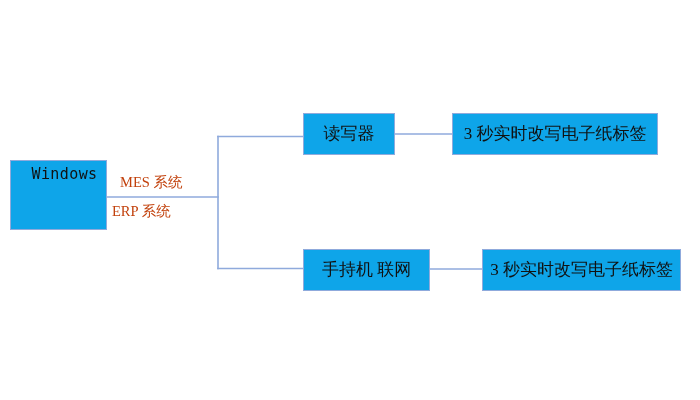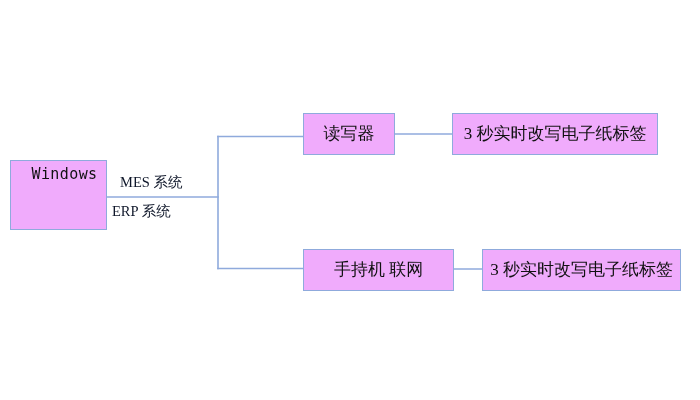--- a/index.html
+++ b/index.html
@@ -21,21 +21,21 @@
     position: absolute;
     left: 0;
     top: 0;
     width: 700px;
     height: 400px;
   }
   .node {
     position: absolute;
     box-sizing: border-box;
     border: 1.4px solid #8FAADC;
-    background: #f0abfc;
+    background: #0ea5e9;
     display: flex;
     align-items: center;
     justify-content: center;
     color: #111111;
     line-height: 1.35;
     white-space: pre;
   }
   .node-mono {
     font-family: "DejaVu Sans Mono", "Liberation Mono", monospace;
     font-size: 15px;
@@ -49,29 +49,29 @@
     margin: 3px 0;
   }
   .node-cjk {
     font-family: "Liberation Serif", "DejaVu Serif", serif;
     font-size: 17px;
   }
   .edge-label {
     position: absolute;
     font-family: "Liberation Serif", "DejaVu Serif", serif;
     font-size: 14.5px;
-    color: #0f172a;
+    color: #c2410c;
     white-space: pre;
   }
 
   
   #node-host      { left: 10px;  top: 160px; width: 97px;  height: 70px; }
   #node-reader    { left: 303px; top: 113px; width: 92px;  height: 42px; }
   #node-tag-top   { left: 452px; top: 113px; width: 206px; height: 42px; }
-  #node-handheld  { left: 303px; top: 249px; width: 151px; height: 42px; }
+  #node-handheld  { left: 303px; top: 249px; width: 127px; height: 42px; }
   #node-tag-bot   { left: 482px; top: 249px; width: 199px; height: 42px; }
 
   
   #label-mes { left: 120px; top: 173px; }
   #label-erp { left: 112px; top: 202px; }
 </style>
 </head>
 <body>
 
 <div id="diagram-canvas">

